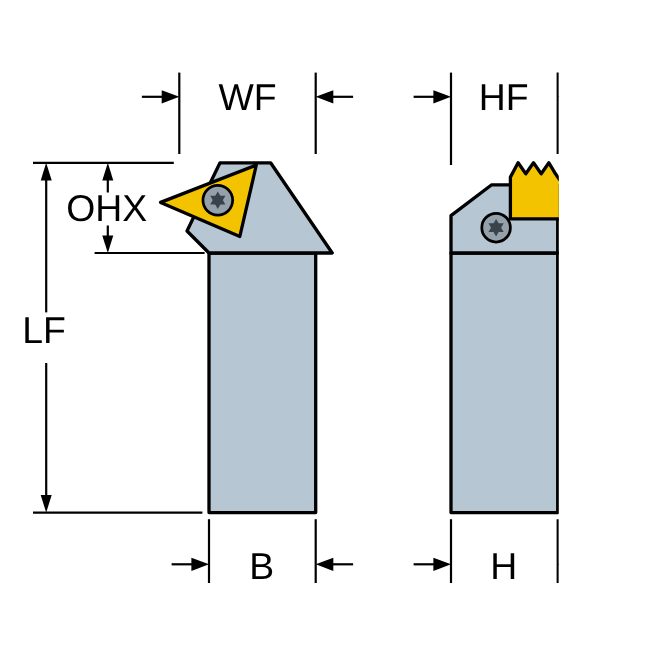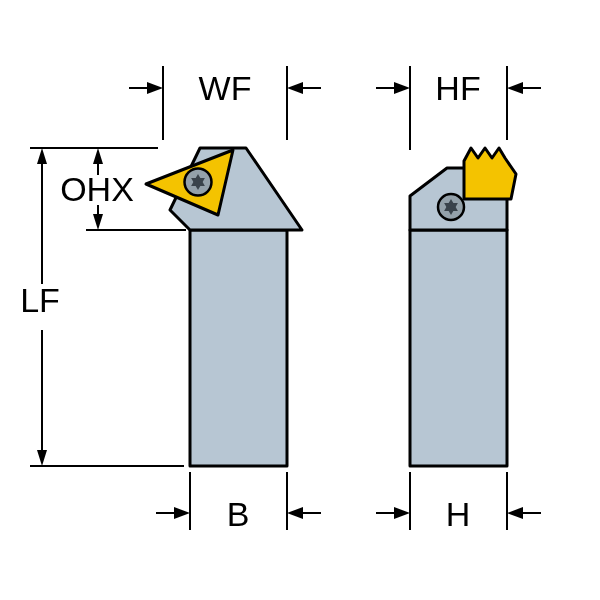--- a/index.html
+++ b/index.html
@@ -1,21 +1,21 @@
 <!DOCTYPE html>
 <html><head>
 <meta charset="utf-8">
 <style>
   html, body {
     margin: 0;
     padding: 0;
     background: #ffffff;
   }
   .stage {
-    width: 600px;
+    width: 508px;
     height: 600px;
     background: #ffffff;
     position: relative;
     overflow: hidden;
   }
   svg { display: block; }
   .part   { stroke: #000; stroke-width: 3; stroke-linejoin: round; }
   .insert { stroke: #000; stroke-width: 3; stroke-linejoin: round; }
   .screw  { stroke: #000; stroke-width: 2.5; }
   .star   { stroke: none; }

